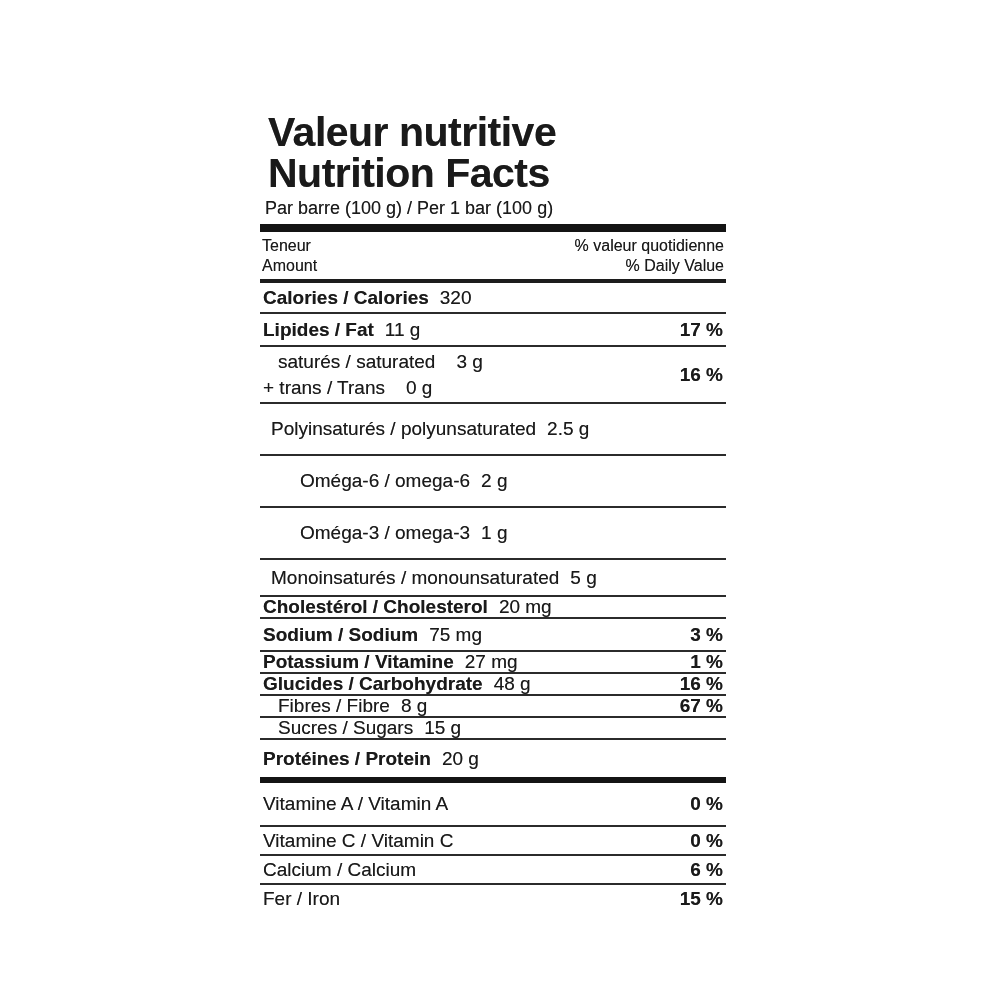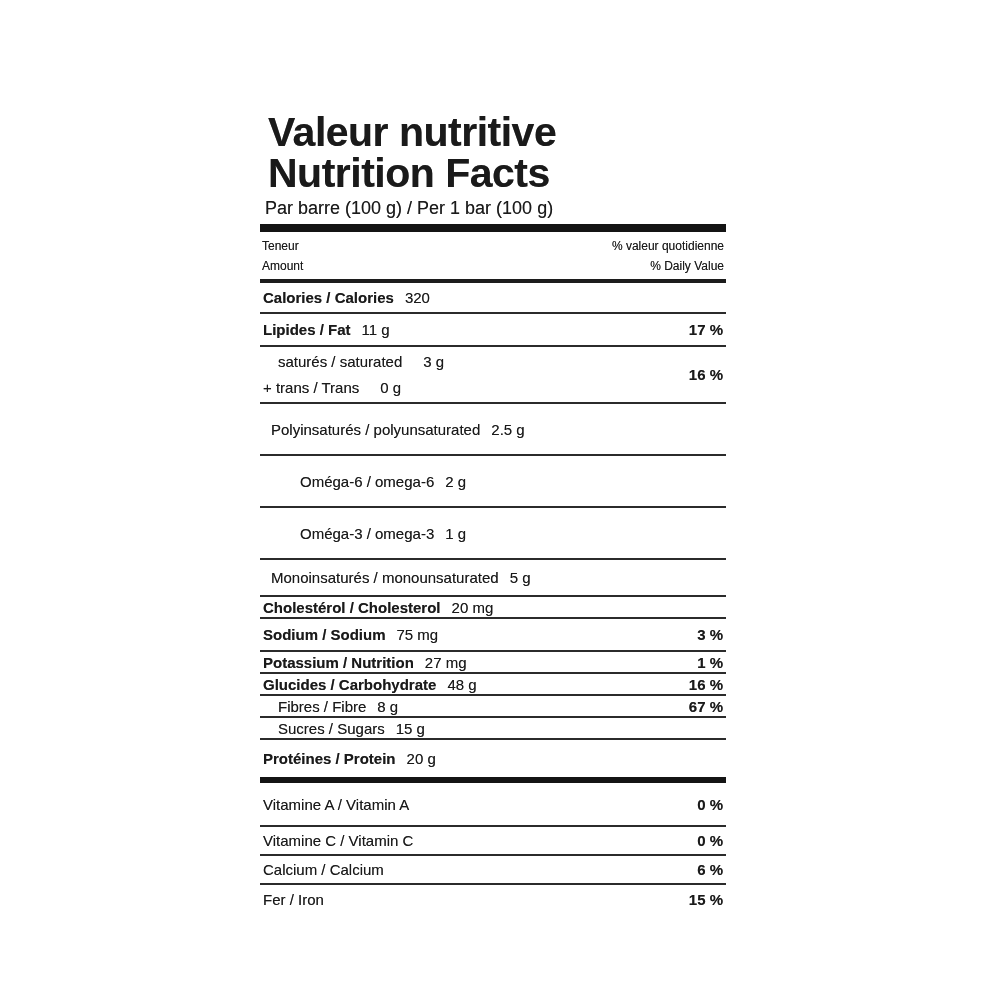--- a/index.html
+++ b/index.html
@@ -11,24 +11,24 @@
   .label{
     position:absolute;left:260px;top:112px;width:466px;
     text-shadow:0 0 .6px rgba(20,20,20,.55);
   }
   .title{font-size:41px;line-height:41px;font-weight:700;letter-spacing:-.5px;margin-left:8px;}
   .serving{font-size:18px;line-height:26px;margin-top:1px;margin-left:5px;}
   .bar-top{height:8px;background:#141414;margin-top:3px;}
   .bar-med{height:4px;background:#1c1c1c;}
   .bar-thick{height:6px;background:#141414;}
   .hdr{display:flex;justify-content:space-between;align-items:flex-end;
-       font-size:12px;line-height:20px;padding:4px 2px 3px 2px;}
+       font-size:16px;line-height:20px;padding:4px 2px 3px 2px;}
   .hdr .right{text-align:right;}
   .row{display:flex;align-items:center;box-sizing:border-box;
-       border-bottom:2px solid #2b2b2b;font-size:15px;padding:0 3px;}
+       border-bottom:2px solid #2b2b2b;font-size:19px;padding:0 3px;}
   .row.noline{border-bottom:none;}
   .b{font-weight:700;}
   .rval{margin-left:11px;white-space:nowrap;}
   .rpct{margin-left:auto;font-weight:700;white-space:nowrap;}
   .ind1{padding-left:15px;}
   .ind2{padding-left:37px;}
   .twolines{display:flex;flex-direction:column;justify-content:center;line-height:26px;}
   .twolines .l{display:flex;gap:10px;}
   
   .h31{height:31px}.h33{height:33px}.h35{height:22px}.h37{height:37px}
@@ -109,21 +109,21 @@
     <span class="rval">20 mg</span>
   </div>
 
   <div class="row h33">
     <span class="b">Sodium / Sodium</span>
     <span class="rval">75 mg</span>
     <span class="rpct">3 %</span>
   </div>
 
   <div class="row h35">
-    <span class="b">Potassium / Nutrition</span>
+    <span class="b">Potassium / Vitamine</span>
     <span class="rval">27 mg</span>
     <span class="rpct">1 %</span>
   </div>
 
   <div class="row h35">
     <span class="b">Glucides / Carbohydrate</span>
     <span class="rval">48 g</span>
     <span class="rpct">16 %</span>
   </div>
 

